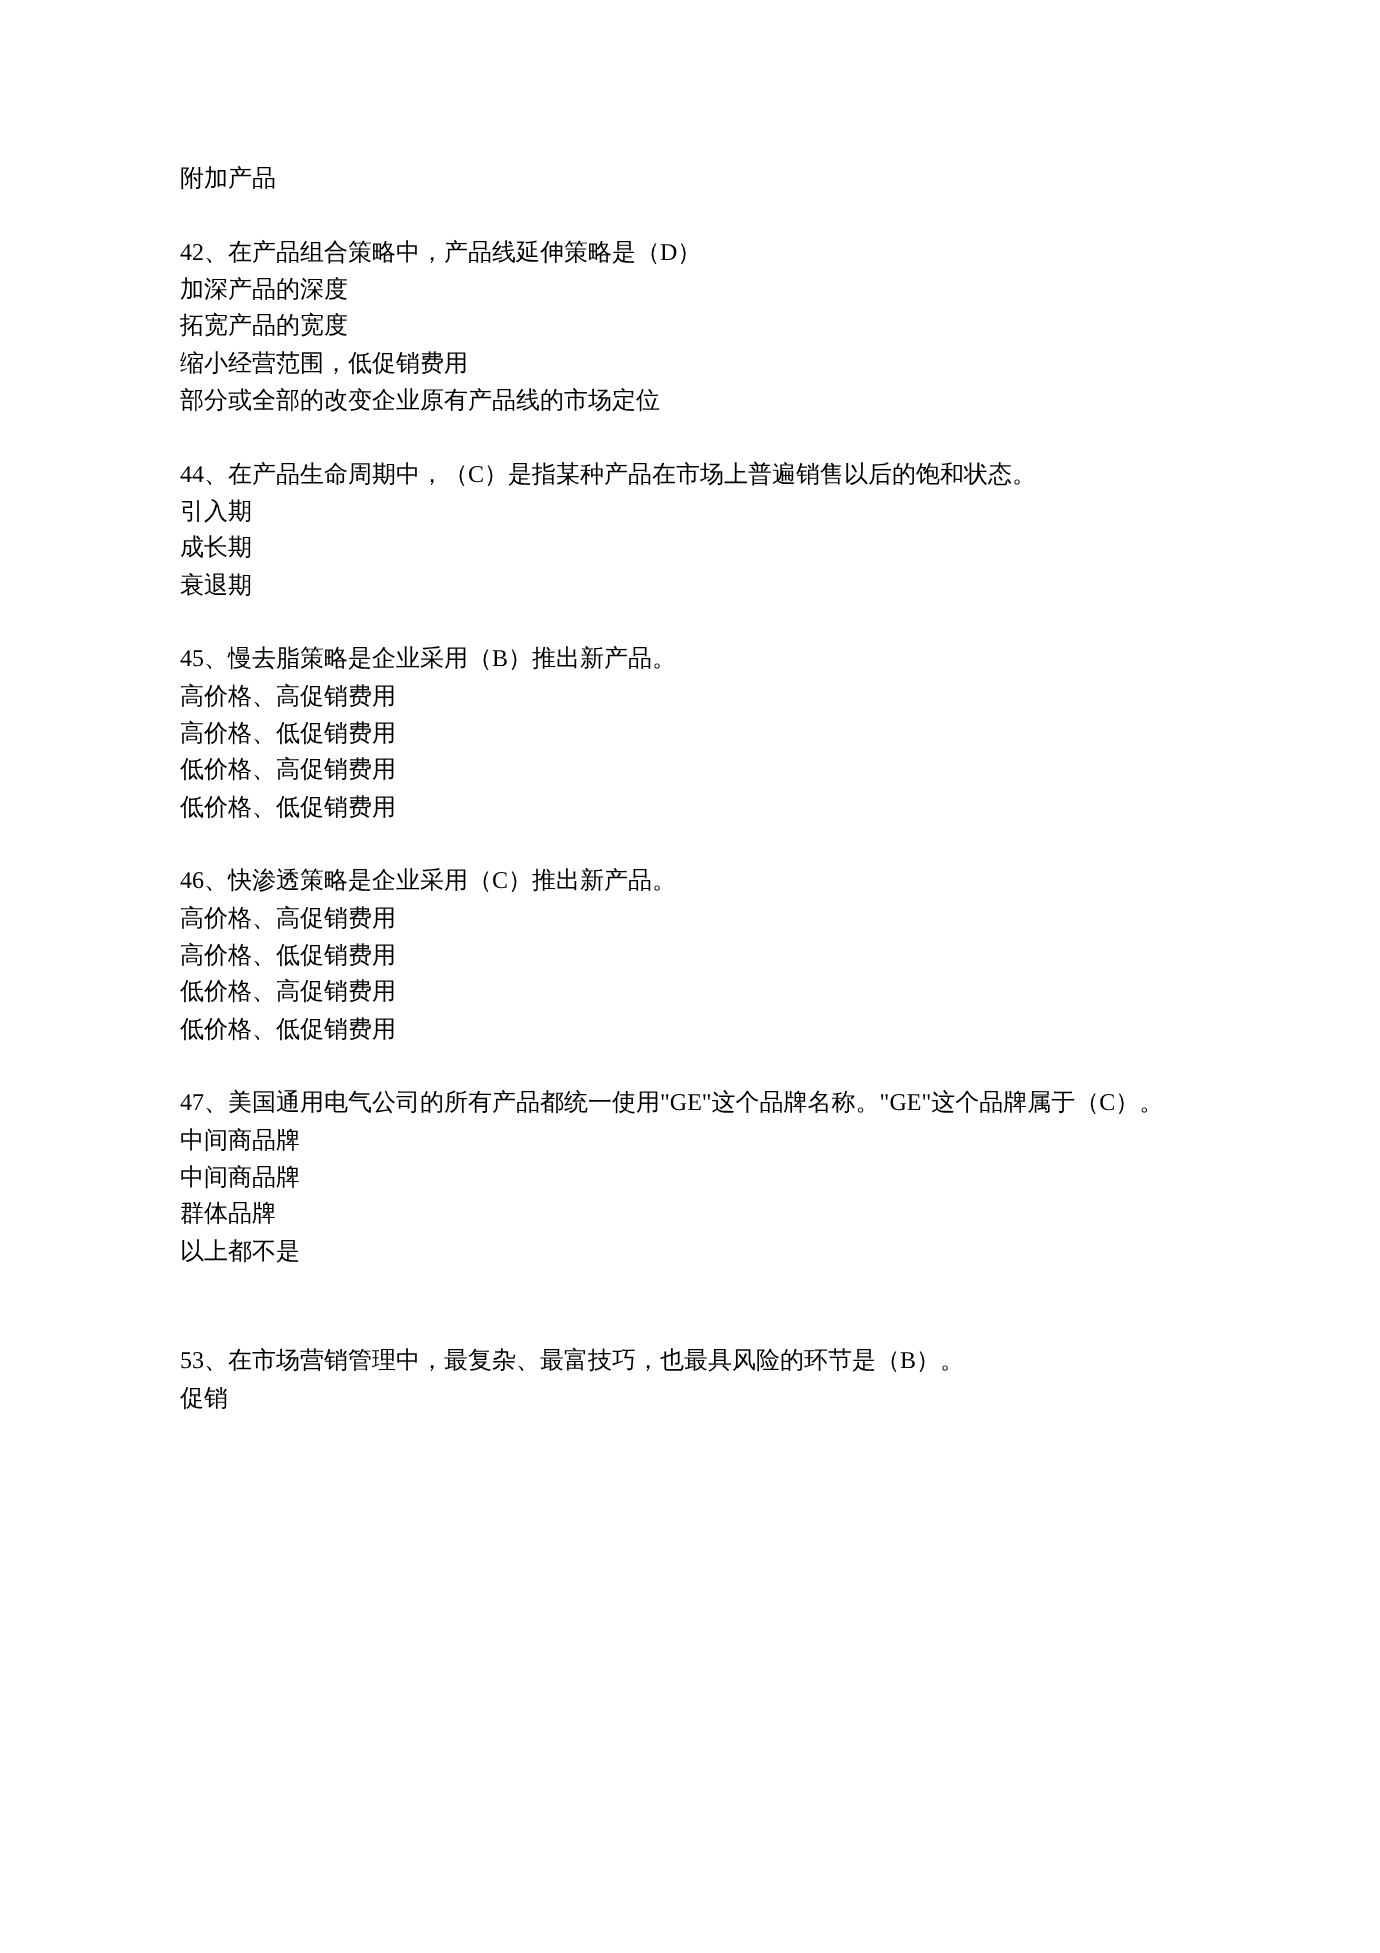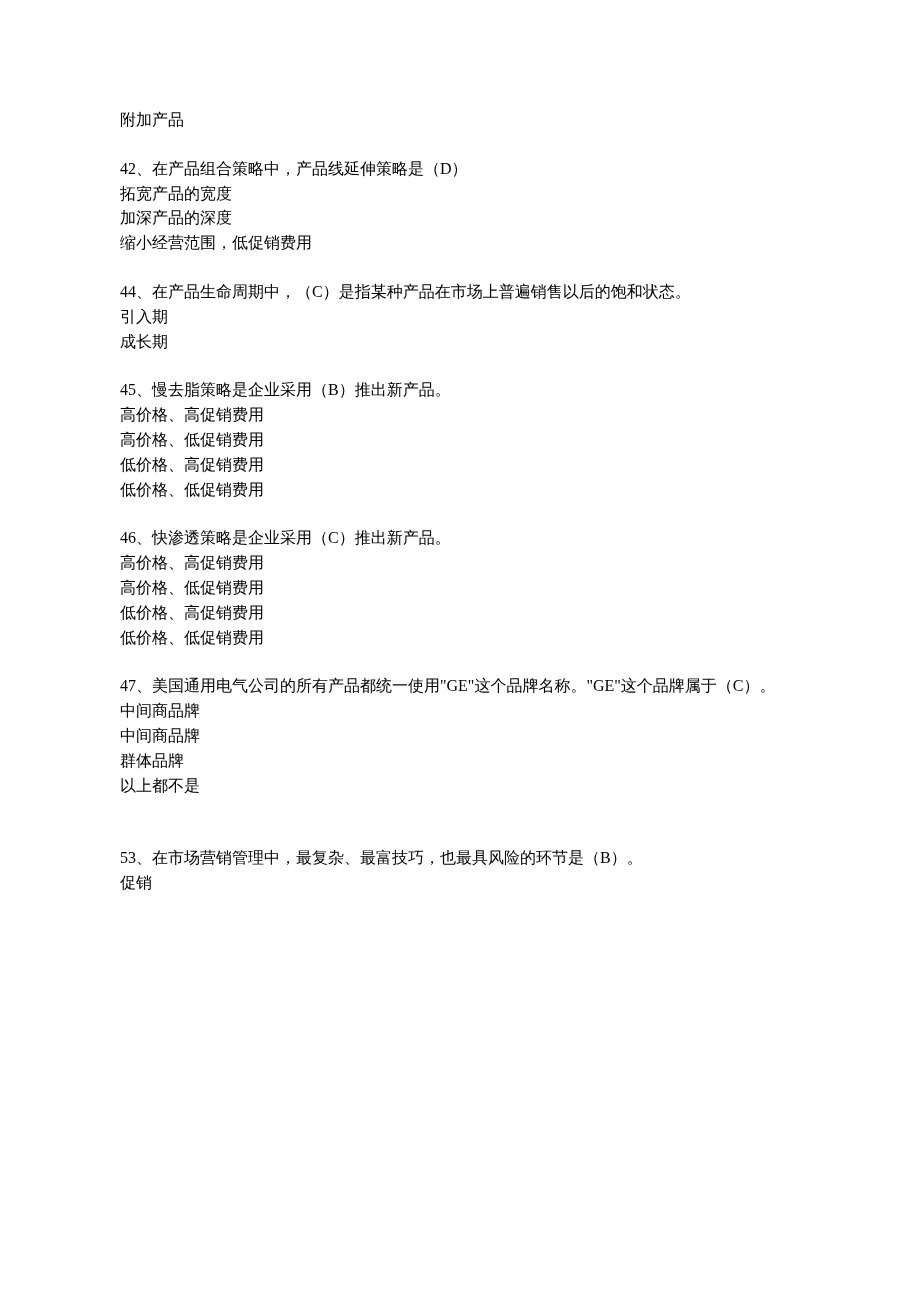--- a/index.html
+++ b/index.html
@@ -32,30 +32,32 @@
 <body>
 
 <div class="page">
 
   <div class="prelude">
     <span class="line">附加产品</span>
   </div>
 
   <div class="block">
     <span class="line">42、在产品组合策略中，产品线延伸策略是（D）</span>
+    <span class="opt">加深产品的深度</span>
     <span class="opt">拓宽产品的宽度</span>
-    <span class="opt">加深产品的深度</span>
     <span class="opt">缩小经营范围，低促销费用</span>
+    <span class="opt">部分或全部的改变企业原有产品线的市场定位</span>
   </div>
 
 
   <div class="block">
     <span class="line">44、在产品生命周期中，（C）是指某种产品在市场上普遍销售以后的饱和状态。</span>
     <span class="opt">引入期</span>
     <span class="opt">成长期</span>
+    <span class="opt">衰退期</span>
   </div>
 
   <div class="block">
     <span class="line">45、慢去脂策略是企业采用（B）推出新产品。</span>
     <span class="opt">高价格、高促销费用</span>
     <span class="opt">高价格、低促销费用</span>
     <span class="opt">低价格、高促销费用</span>
     <span class="opt">低价格、低促销费用</span>
   </div>
 

